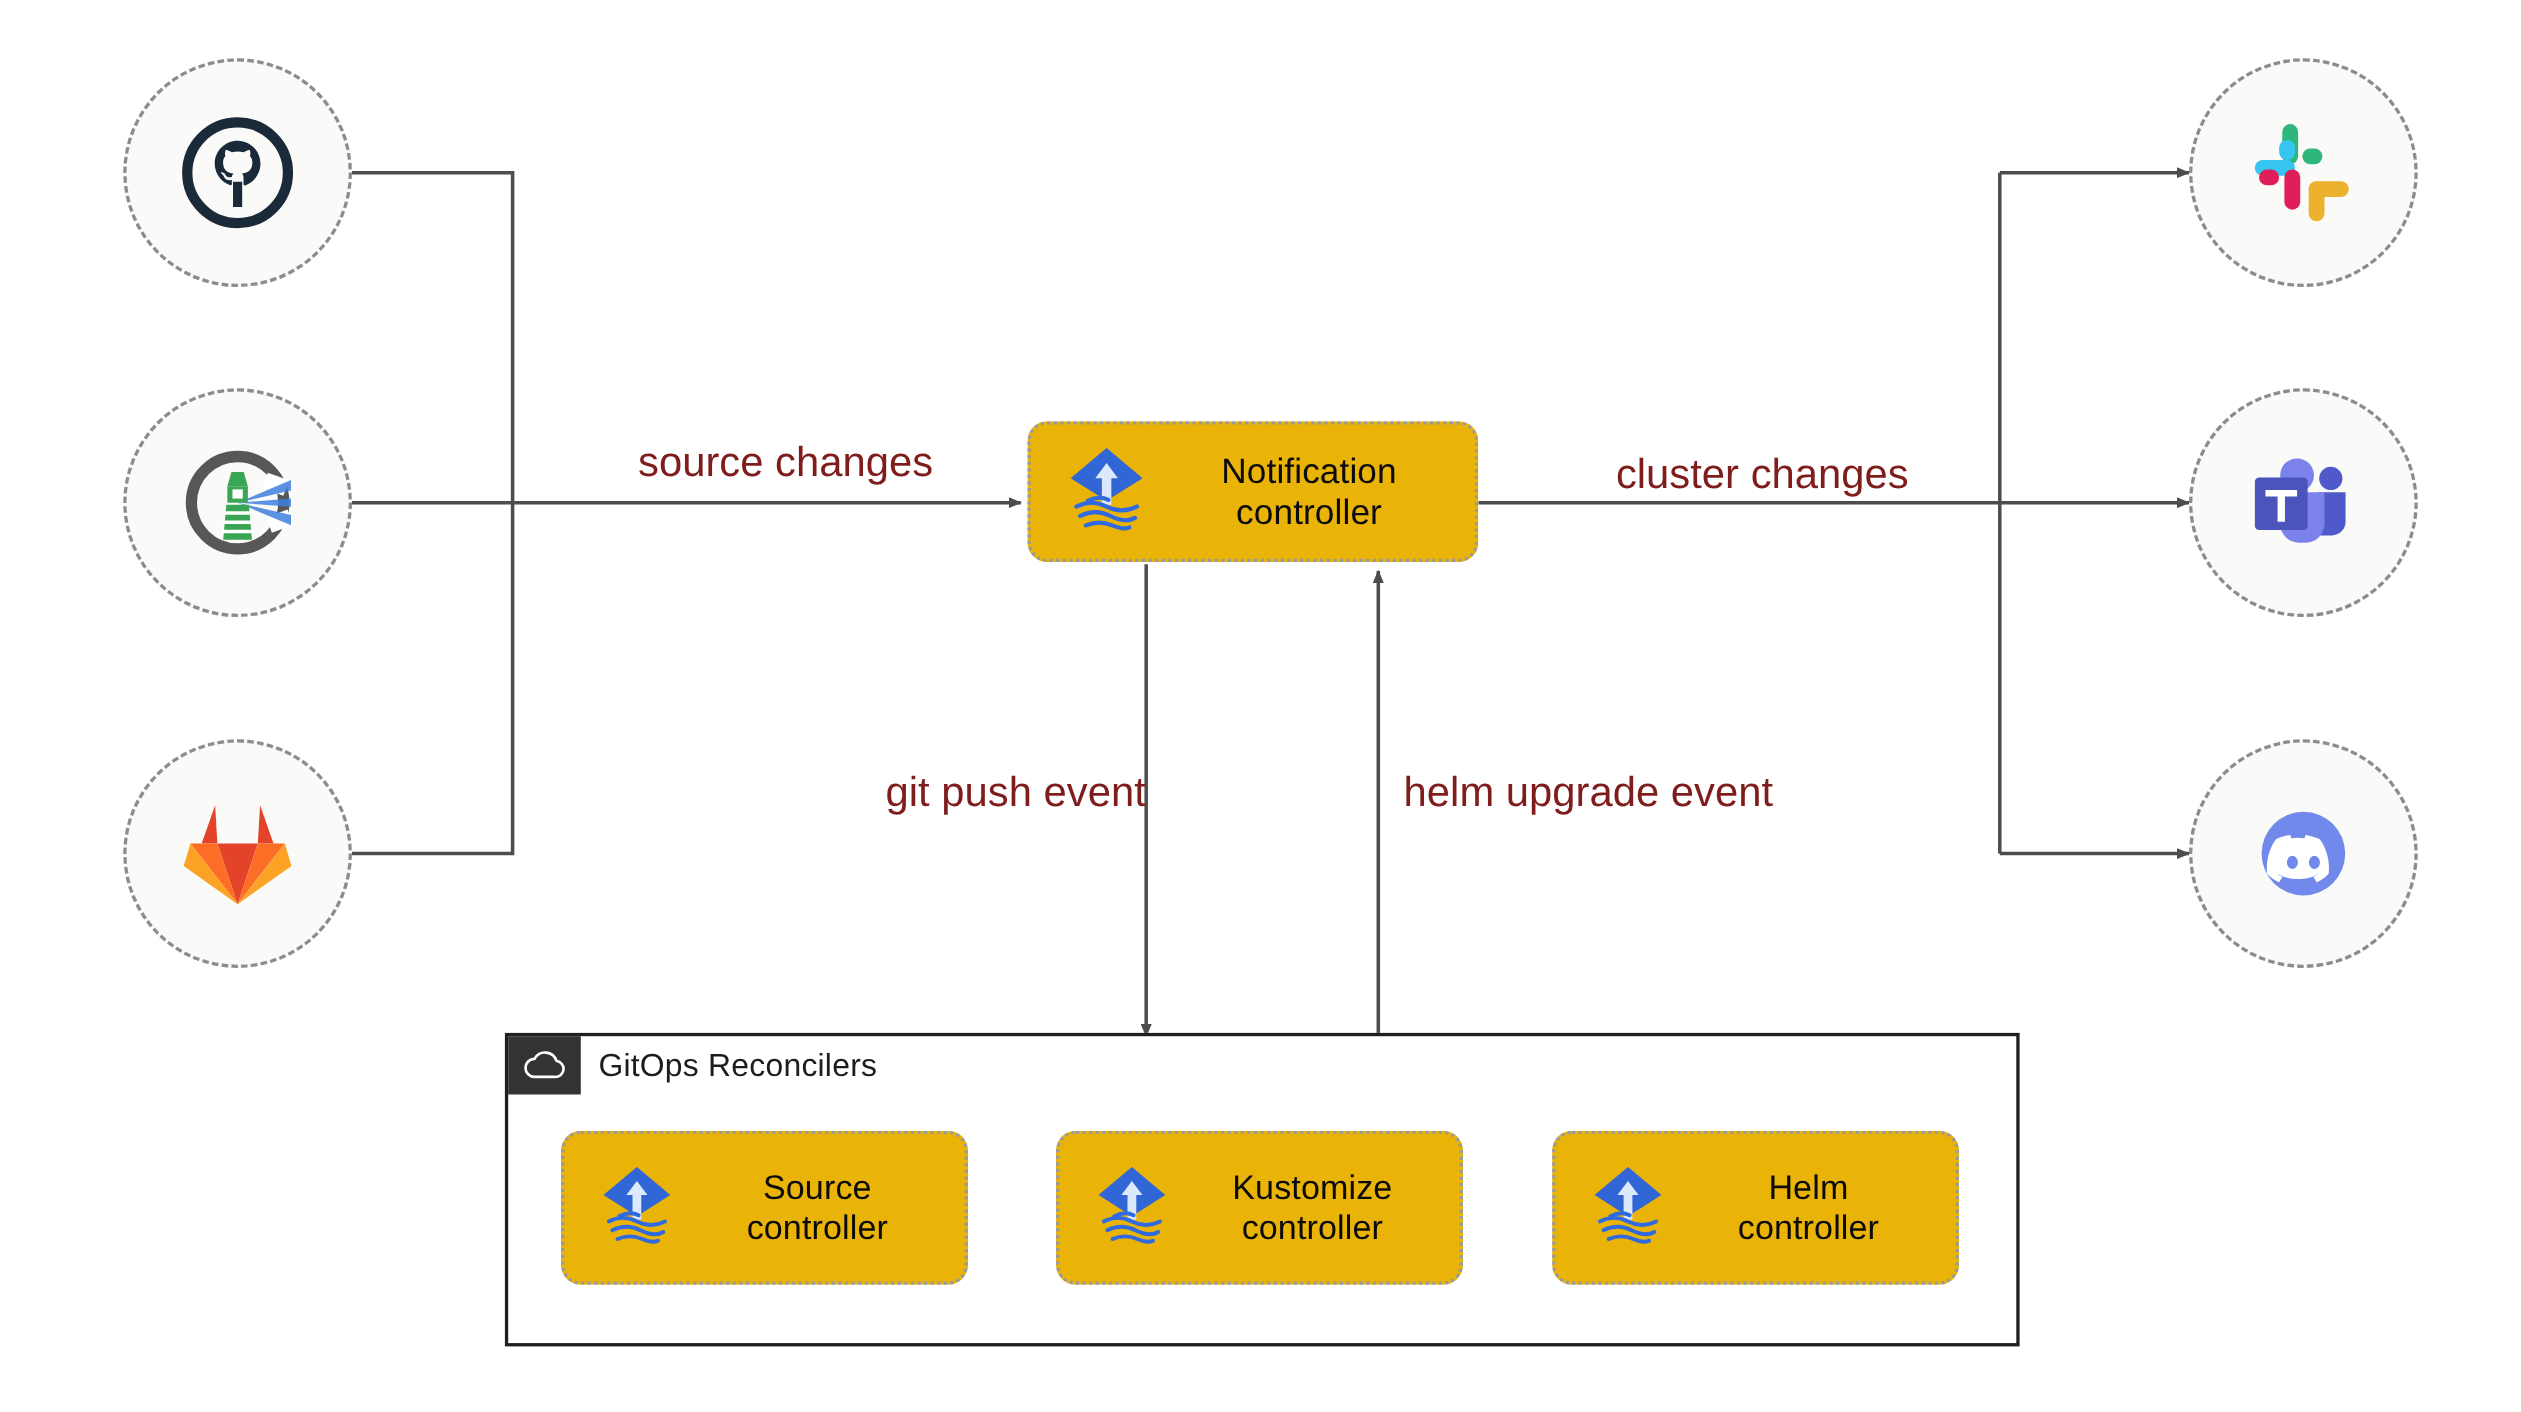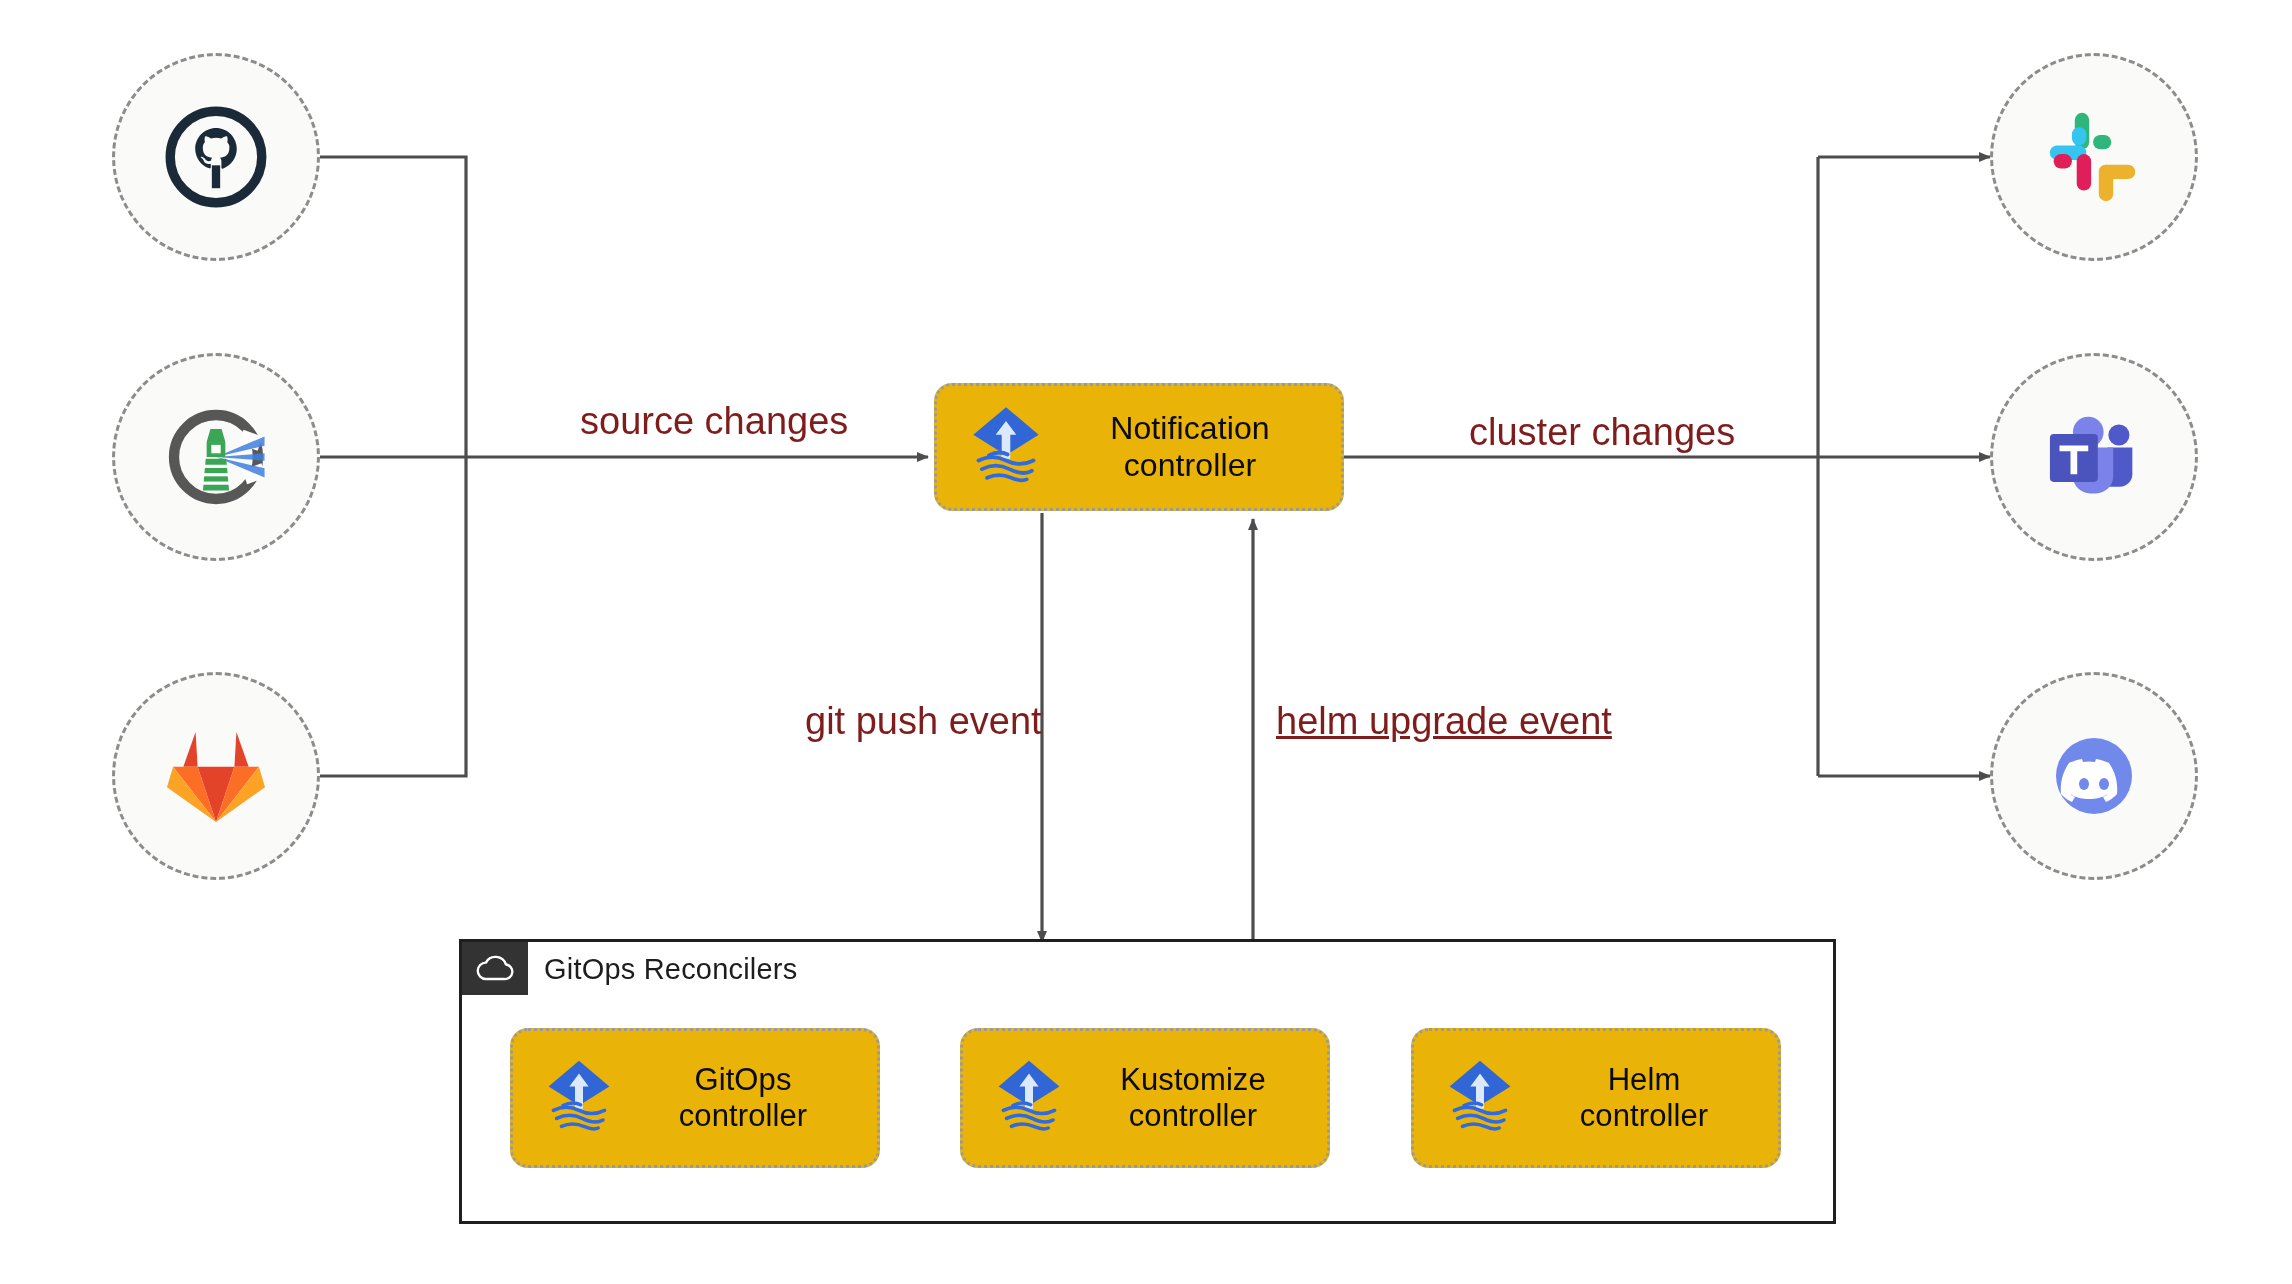--- a/index.html
+++ b/index.html
@@ -121,21 +121,21 @@
   
   .edge-label {
     position: absolute;
     font-size: 38px;
     color: #7f1d1d;
     white-space: nowrap;
   }
   #label-source-changes  { left: 580px;  top: 400px; }
   #label-cluster-changes { left: 1469px; top: 400px; margin-top: 11px; }
   #label-git-push        { left: 805px;  top: 700px; }
-  #label-helm-upgrade    { left: 1276px; top: 700px; text-decoration: underline; }
+  #label-helm-upgrade    { left: 1276px; top: 700px; }
 </style>
 </head>
 <body>
 
 <div id="canvas">
 
   <svg id="wires" viewBox="0 0 2292 1284" xmlns="http://www.w3.org/2000/svg">
     <defs>
       <marker id="arrow" markerWidth="12" markerHeight="10" refX="11" refY="5" orient="auto" markerUnits="userSpaceOnUse">
         <path d="M0,0 L12,5 L0,10 z" fill="#4d4d4d"></path>
@@ -293,21 +293,21 @@
         <path fill="#3066d6" d="M50 6 L88 38 L50 62 L12 38 Z"></path>
         <path fill="#dce8fb" d="M50 22 L62 38 L55 38 L55 66 L45 66 L45 38 L38 38 Z"></path>
         <g stroke="#2f6ae0" stroke-width="4.4" fill="none" stroke-linecap="round">
           <path d="M18 68 Q34 60 50 68 Q66 76 82 68"></path>
           <path d="M22 78 Q38 70 54 78 Q70 86 80 80"></path>
           <path d="M28 88 Q42 82 56 88 Q68 93 74 90"></path>
           <path d="M30 62 Q42 56 52 61"></path>
         </g>
       </svg>
     </span>
-    <span class="ctrl-label">GitOps
+    <span class="ctrl-label">Source
 controller</span>
   </div>
 
   <div class="ctrl-box inner-ctrl" id="kustomize-controller">
     <span class="ctrl-icon">
       <svg width="80" height="80" viewBox="0 0 100 100">
         <path fill="#3066d6" d="M50 6 L88 38 L50 62 L12 38 Z"></path>
         <path fill="#dce8fb" d="M50 22 L62 38 L55 38 L55 66 L45 66 L45 38 L38 38 Z"></path>
         <g stroke="#2f6ae0" stroke-width="4.4" fill="none" stroke-linecap="round">
           <path d="M18 68 Q34 60 50 68 Q66 76 82 68"></path>

